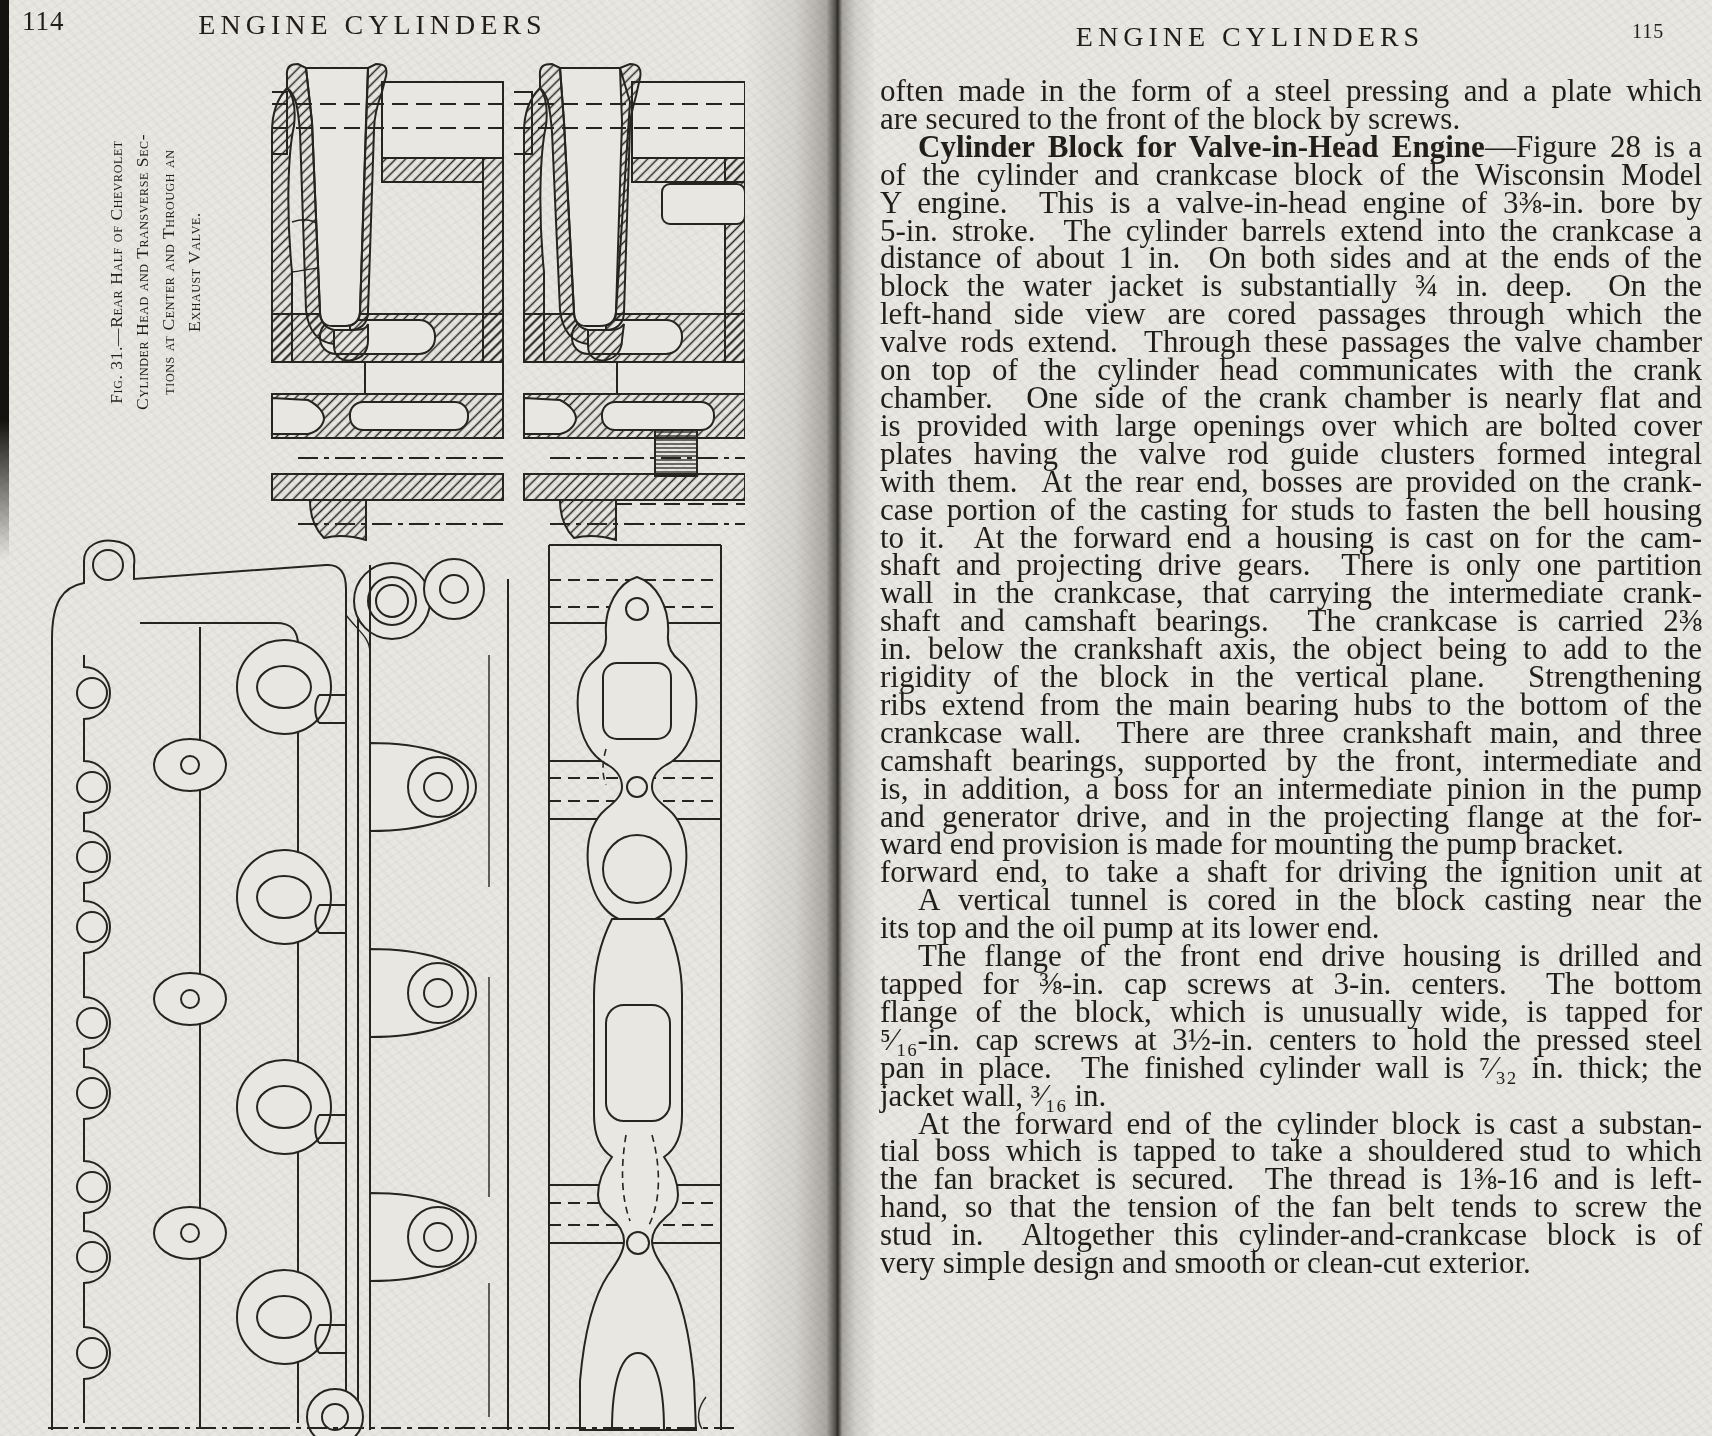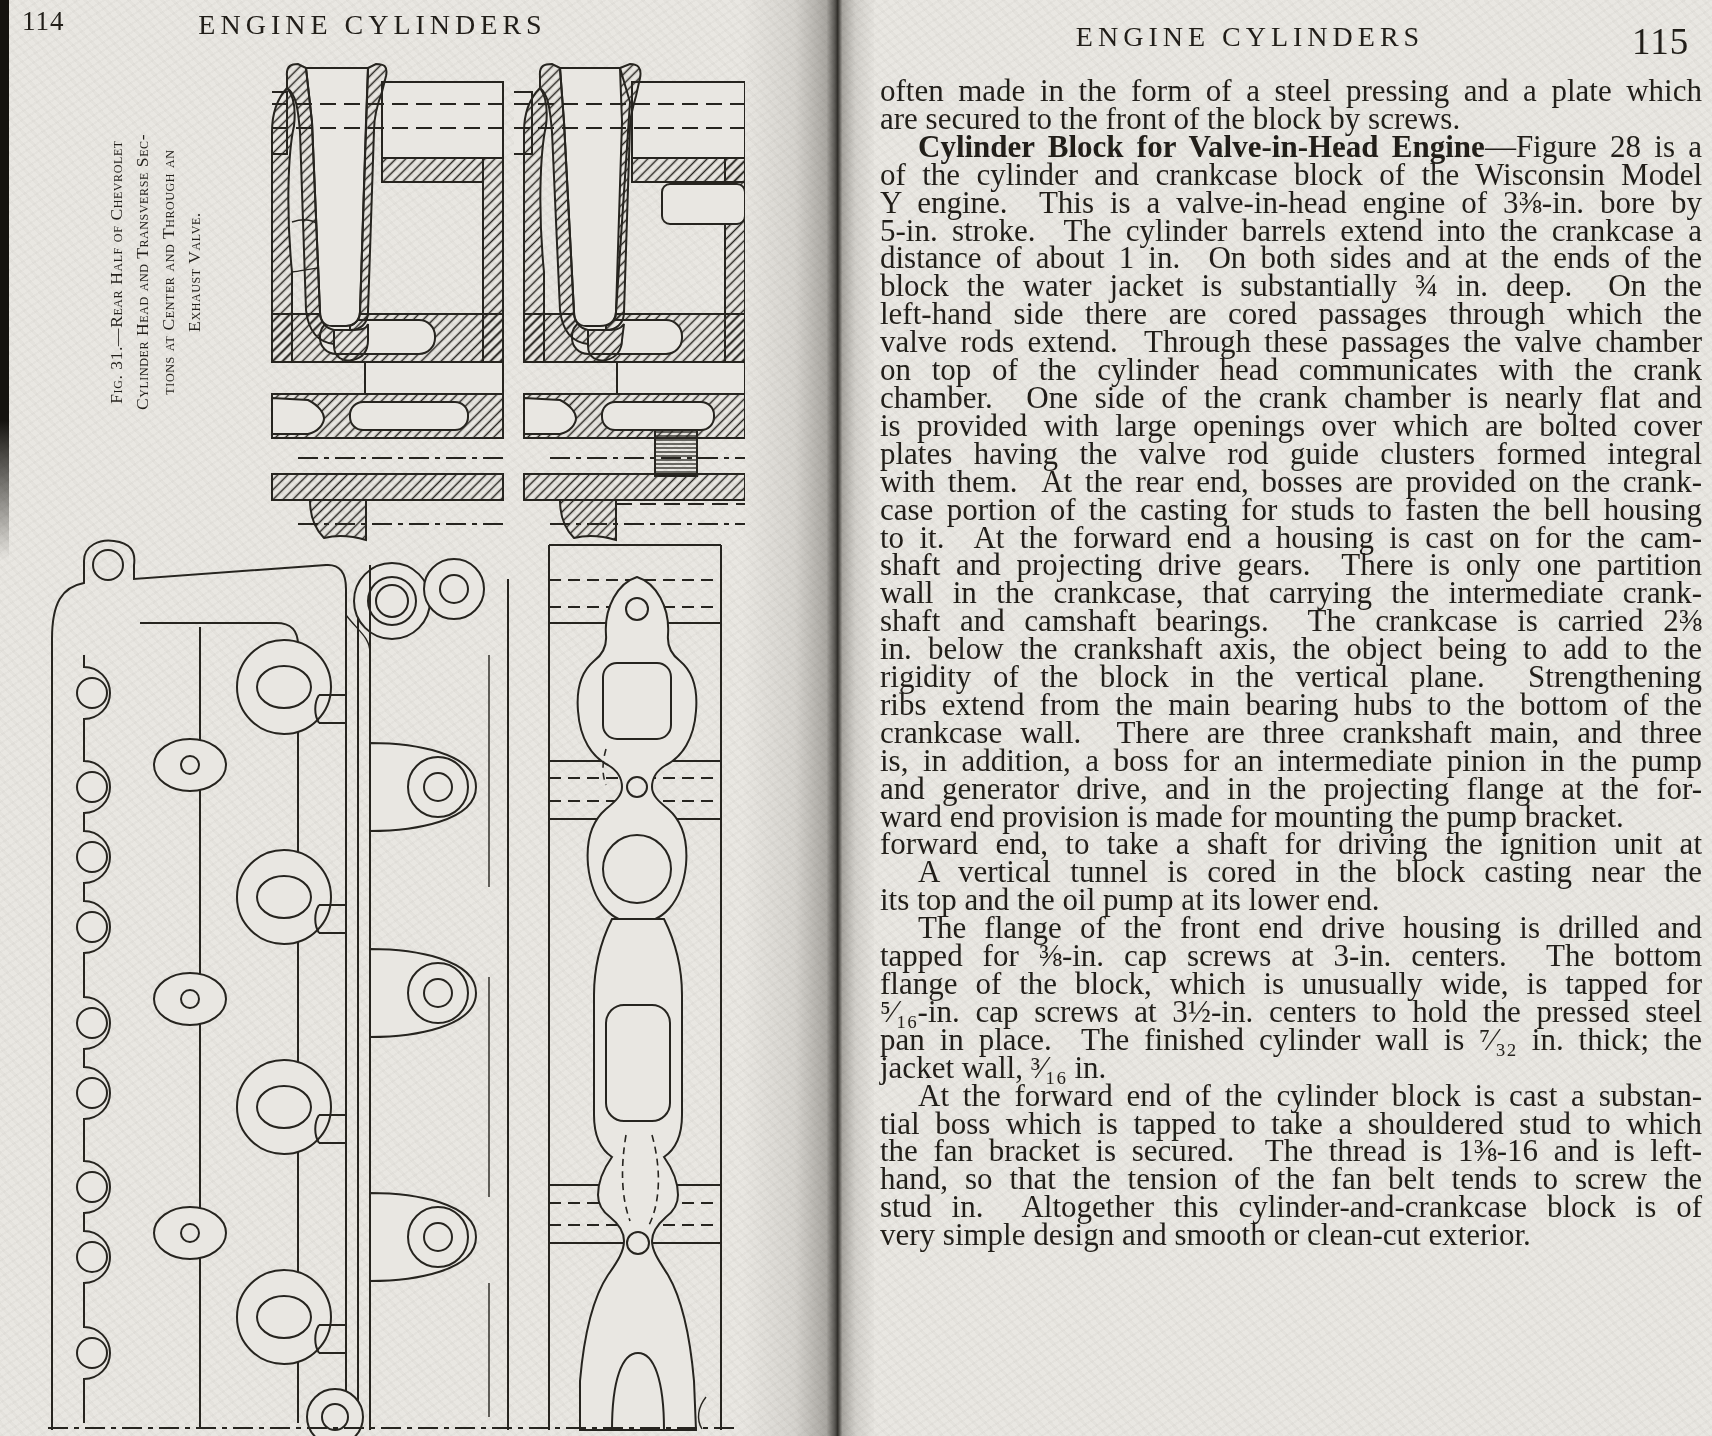--- a/index.html
+++ b/index.html
@@ -21,21 +21,21 @@
     background:linear-gradient(90deg,
       rgba(40,36,30,0) 0%, rgba(40,36,30,0.10) 40%, rgba(40,36,30,0.33) 64%,
       rgba(30,28,24,0.72) 70.5%, #2e2c28 72.5%, rgba(40,36,30,0.34) 76%,
       rgba(40,36,30,0.12) 86%, rgba(40,36,30,0.02) 100%);
   }
   .pg-num-left{position:absolute;left:22px;top:6px;font-size:27px;letter-spacing:1px;}
   .run-head-left{position:absolute;left:0;top:9px;width:745px;text-align:center;
     font-size:28px;letter-spacing:5px;}
   .run-head-right{position:absolute;left:900px;top:21px;width:700px;text-align:center;
     font-size:28px;letter-spacing:5px;}
-  .pg-num-right{position:absolute;left:1632px;top:20px;font-size:37px;letter-spacing:1px;}
+  .pg-num-right{position:absolute;left:1632px;top:20px;font-size:20px;letter-spacing:1px;}
 
   .fig-caption{
     position:absolute;left:-42px;top:217px;width:400px;height:110px;
     transform:rotate(-90deg);
     font-variant-caps:small-caps;
     font-size:17.5px;line-height:26px;text-align:center;letter-spacing:0.6px;
   }
   .textcol{
     position:absolute;left:880px;top:77px;width:822px;
     font-size:31px;line-height:27.9px;
@@ -234,36 +234,37 @@
     <span class="pg-num-right">115</span>
     <div class="textcol">
         <div class="tline just">often made in the form of a steel pressing and a plate which</div>
         <div class="tline">are secured to the front of the block by screws.</div>
         <div class="tline just ind"><b>Cylinder Block for Valve-in-Head Engine</b>—Figure 28 is a</div>
         <div class="tline just">of the cylinder and crankcase block of the Wisconsin Model</div>
         <div class="tline just">Y engine.  This is a valve-in-head engine of 3⅜-in. bore by</div>
         <div class="tline just">5-in. stroke.  The cylinder barrels extend into the crankcase a</div>
         <div class="tline just">distance of about 1 in.  On both sides and at the ends of the</div>
         <div class="tline just">block the water jacket is substantially ¾ in. deep.  On the</div>
-        <div class="tline just">left-hand side there are cored passages through which the</div>
+        <div class="tline just">left-hand side view are cored passages through which the</div>
         <div class="tline just">valve rods extend.  Through these passages the valve chamber</div>
         <div class="tline just">on top of the cylinder head communicates with the crank</div>
         <div class="tline just">chamber.  One side of the crank chamber is nearly flat and</div>
         <div class="tline just">is provided with large openings over which are bolted cover</div>
         <div class="tline just">plates having the valve rod guide clusters formed integral</div>
         <div class="tline just">with them.  At the rear end, bosses are provided on the crank-</div>
         <div class="tline just">case portion of the casting for studs to fasten the bell housing</div>
         <div class="tline just">to it.  At the forward end a housing is cast on for the cam-</div>
         <div class="tline just">shaft and projecting drive gears.  There is only one partition</div>
         <div class="tline just">wall in the crankcase, that carrying the intermediate crank-</div>
         <div class="tline just">shaft and camshaft bearings.  The crankcase is carried 2⅜</div>
         <div class="tline just">in. below the crankshaft axis, the object being to add to the</div>
         <div class="tline just">rigidity of the block in the vertical plane.  Strengthening</div>
         <div class="tline just">ribs extend from the main bearing hubs to the bottom of the</div>
         <div class="tline just">crankcase wall.  There are three crankshaft main, and three</div>
+        <div class="tline just">camshaft bearings, supported by the front, intermediate and</div>
         <div class="tline just">is, in addition, a boss for an intermediate pinion in the pump</div>
         <div class="tline just">and generator drive, and in the projecting flange at the for-</div>
         <div class="tline">ward end provision is made for mounting the pump bracket.</div>
         <div class="tline just">forward end, to take a shaft for driving the ignition unit at</div>
         <div class="tline just ind">A vertical tunnel is cored in the block casting near the</div>
         <div class="tline">its top and the oil pump at its lower end.</div>
         <div class="tline just ind">The flange of the front end drive housing is drilled and</div>
         <div class="tline just">tapped for ⅜-in. cap screws at 3-in. centers.  The bottom</div>
         <div class="tline just">flange of the block, which is unusually wide, is tapped for</div>
         <div class="tline just">⁵⁄₁₆-in. cap screws at 3½-in. centers to hold the pressed steel</div>

